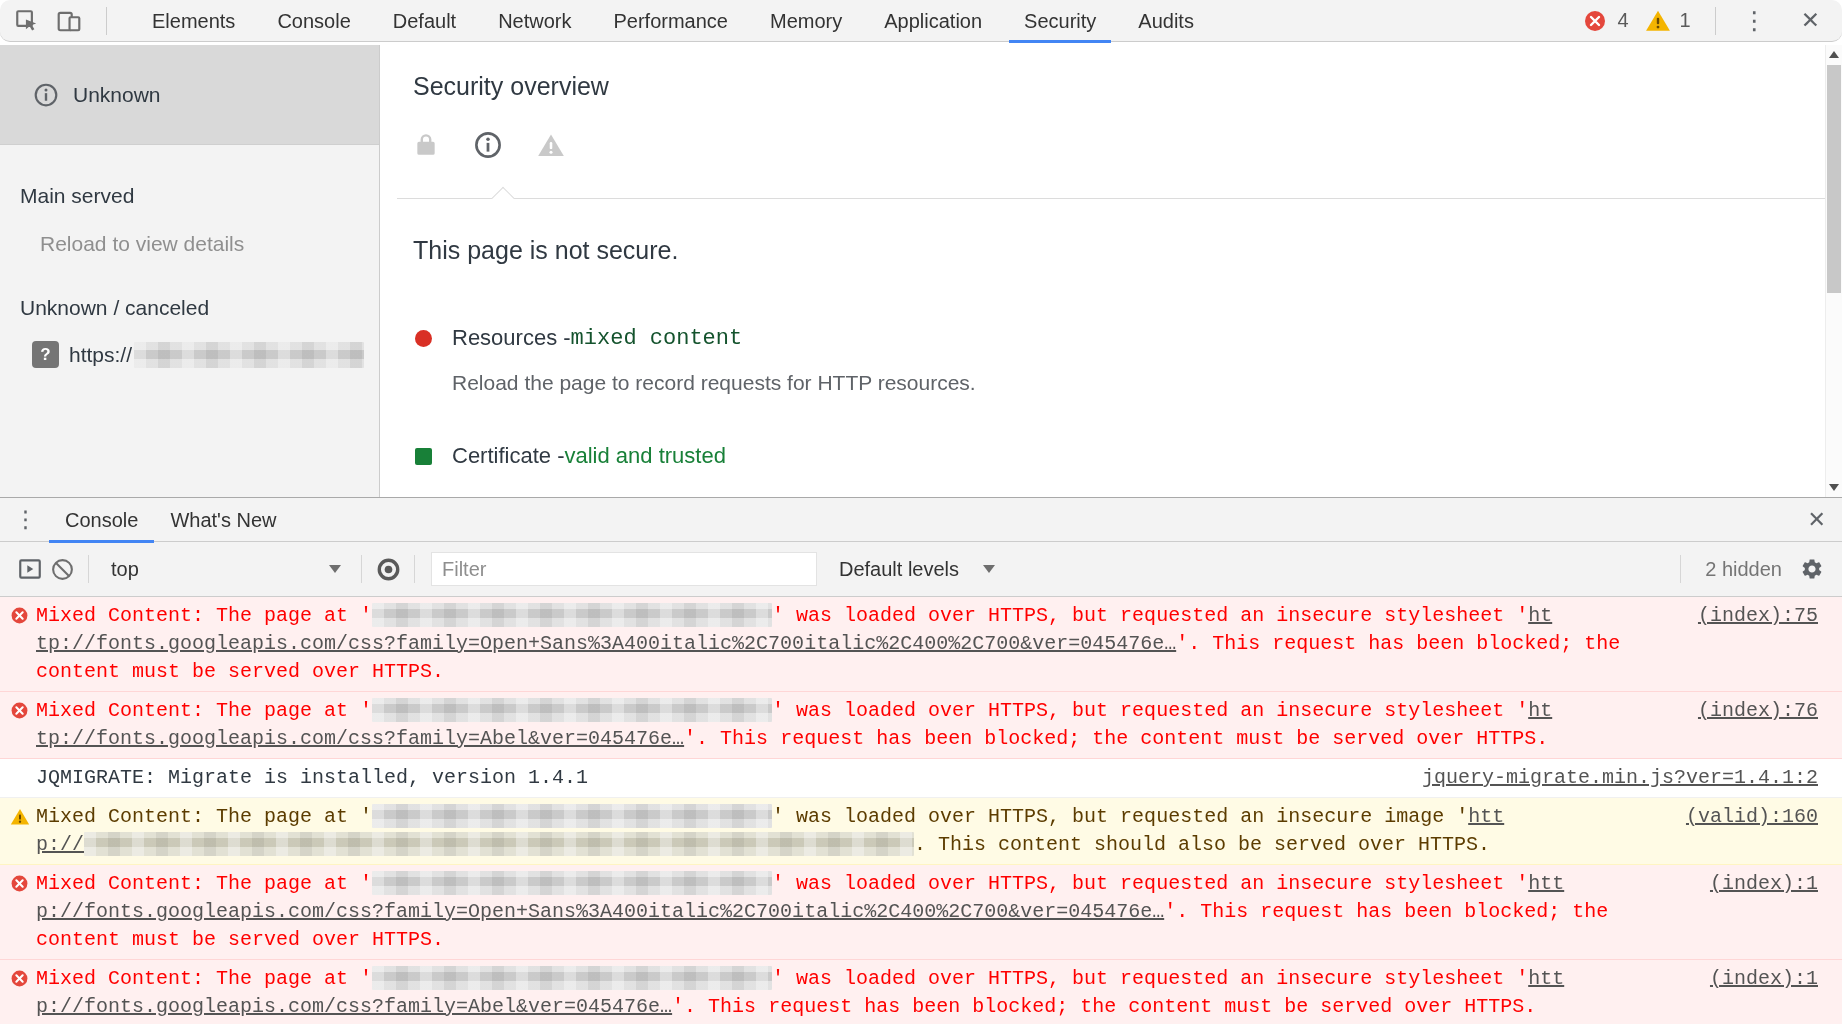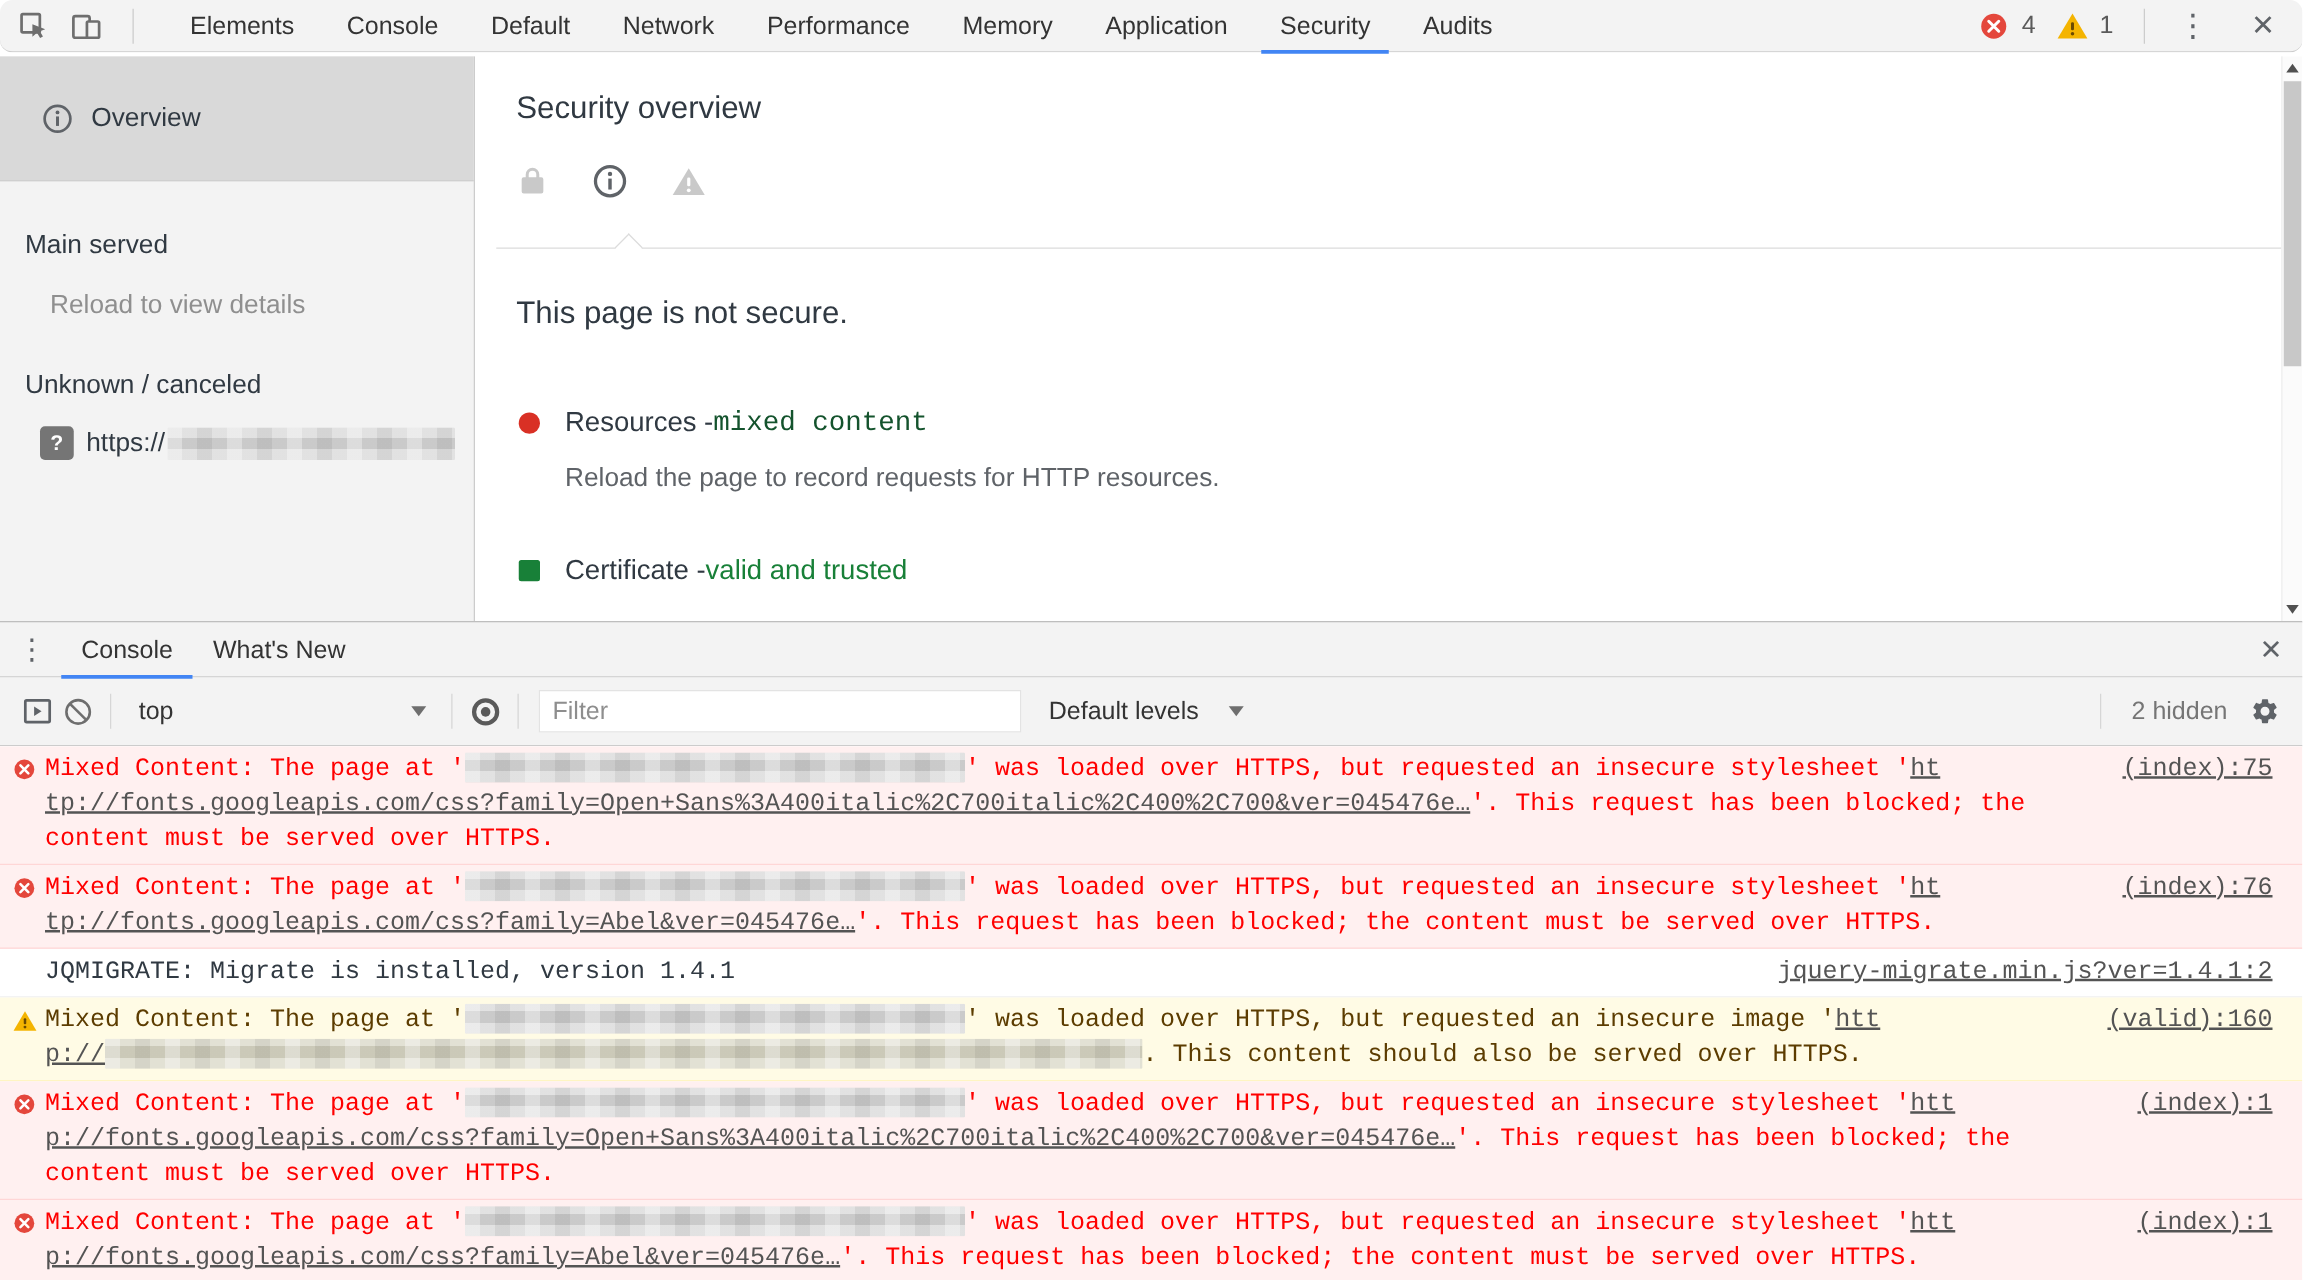--- a/index.html
+++ b/index.html
@@ -157,21 +157,21 @@
 <div class="security">
   <div class="sec-sidebar">
     <div class="overview-item">
       <span class="icn">
         <svg width="26" height="26" viewBox="0 0 24 24">
           <circle cx="12" cy="12" r="9.5" fill="none" stroke="#5f6368" stroke-width="2"></circle>
           <rect x="10.9" y="10.3" width="2.2" height="7" fill="#5f6368"></rect>
           <circle cx="12" cy="7.3" r="1.4" fill="#5f6368"></circle>
         </svg>
       </span>
-      <span>Overview</span>
+      <span>Unknown</span>
     </div>
     <div class="side-label">Main served</div>
     <div class="side-hint">Reload to view details</div>
     <div class="side-label">Unknown / canceled</div>
     <div class="origin-row">
       <span class="qmark">?</span>
       <span class="origin-scheme">https://</span>
       <span class="pixel-blur" style="width:230px; margin-left:2px;"></span>
     </div>
   </div>

